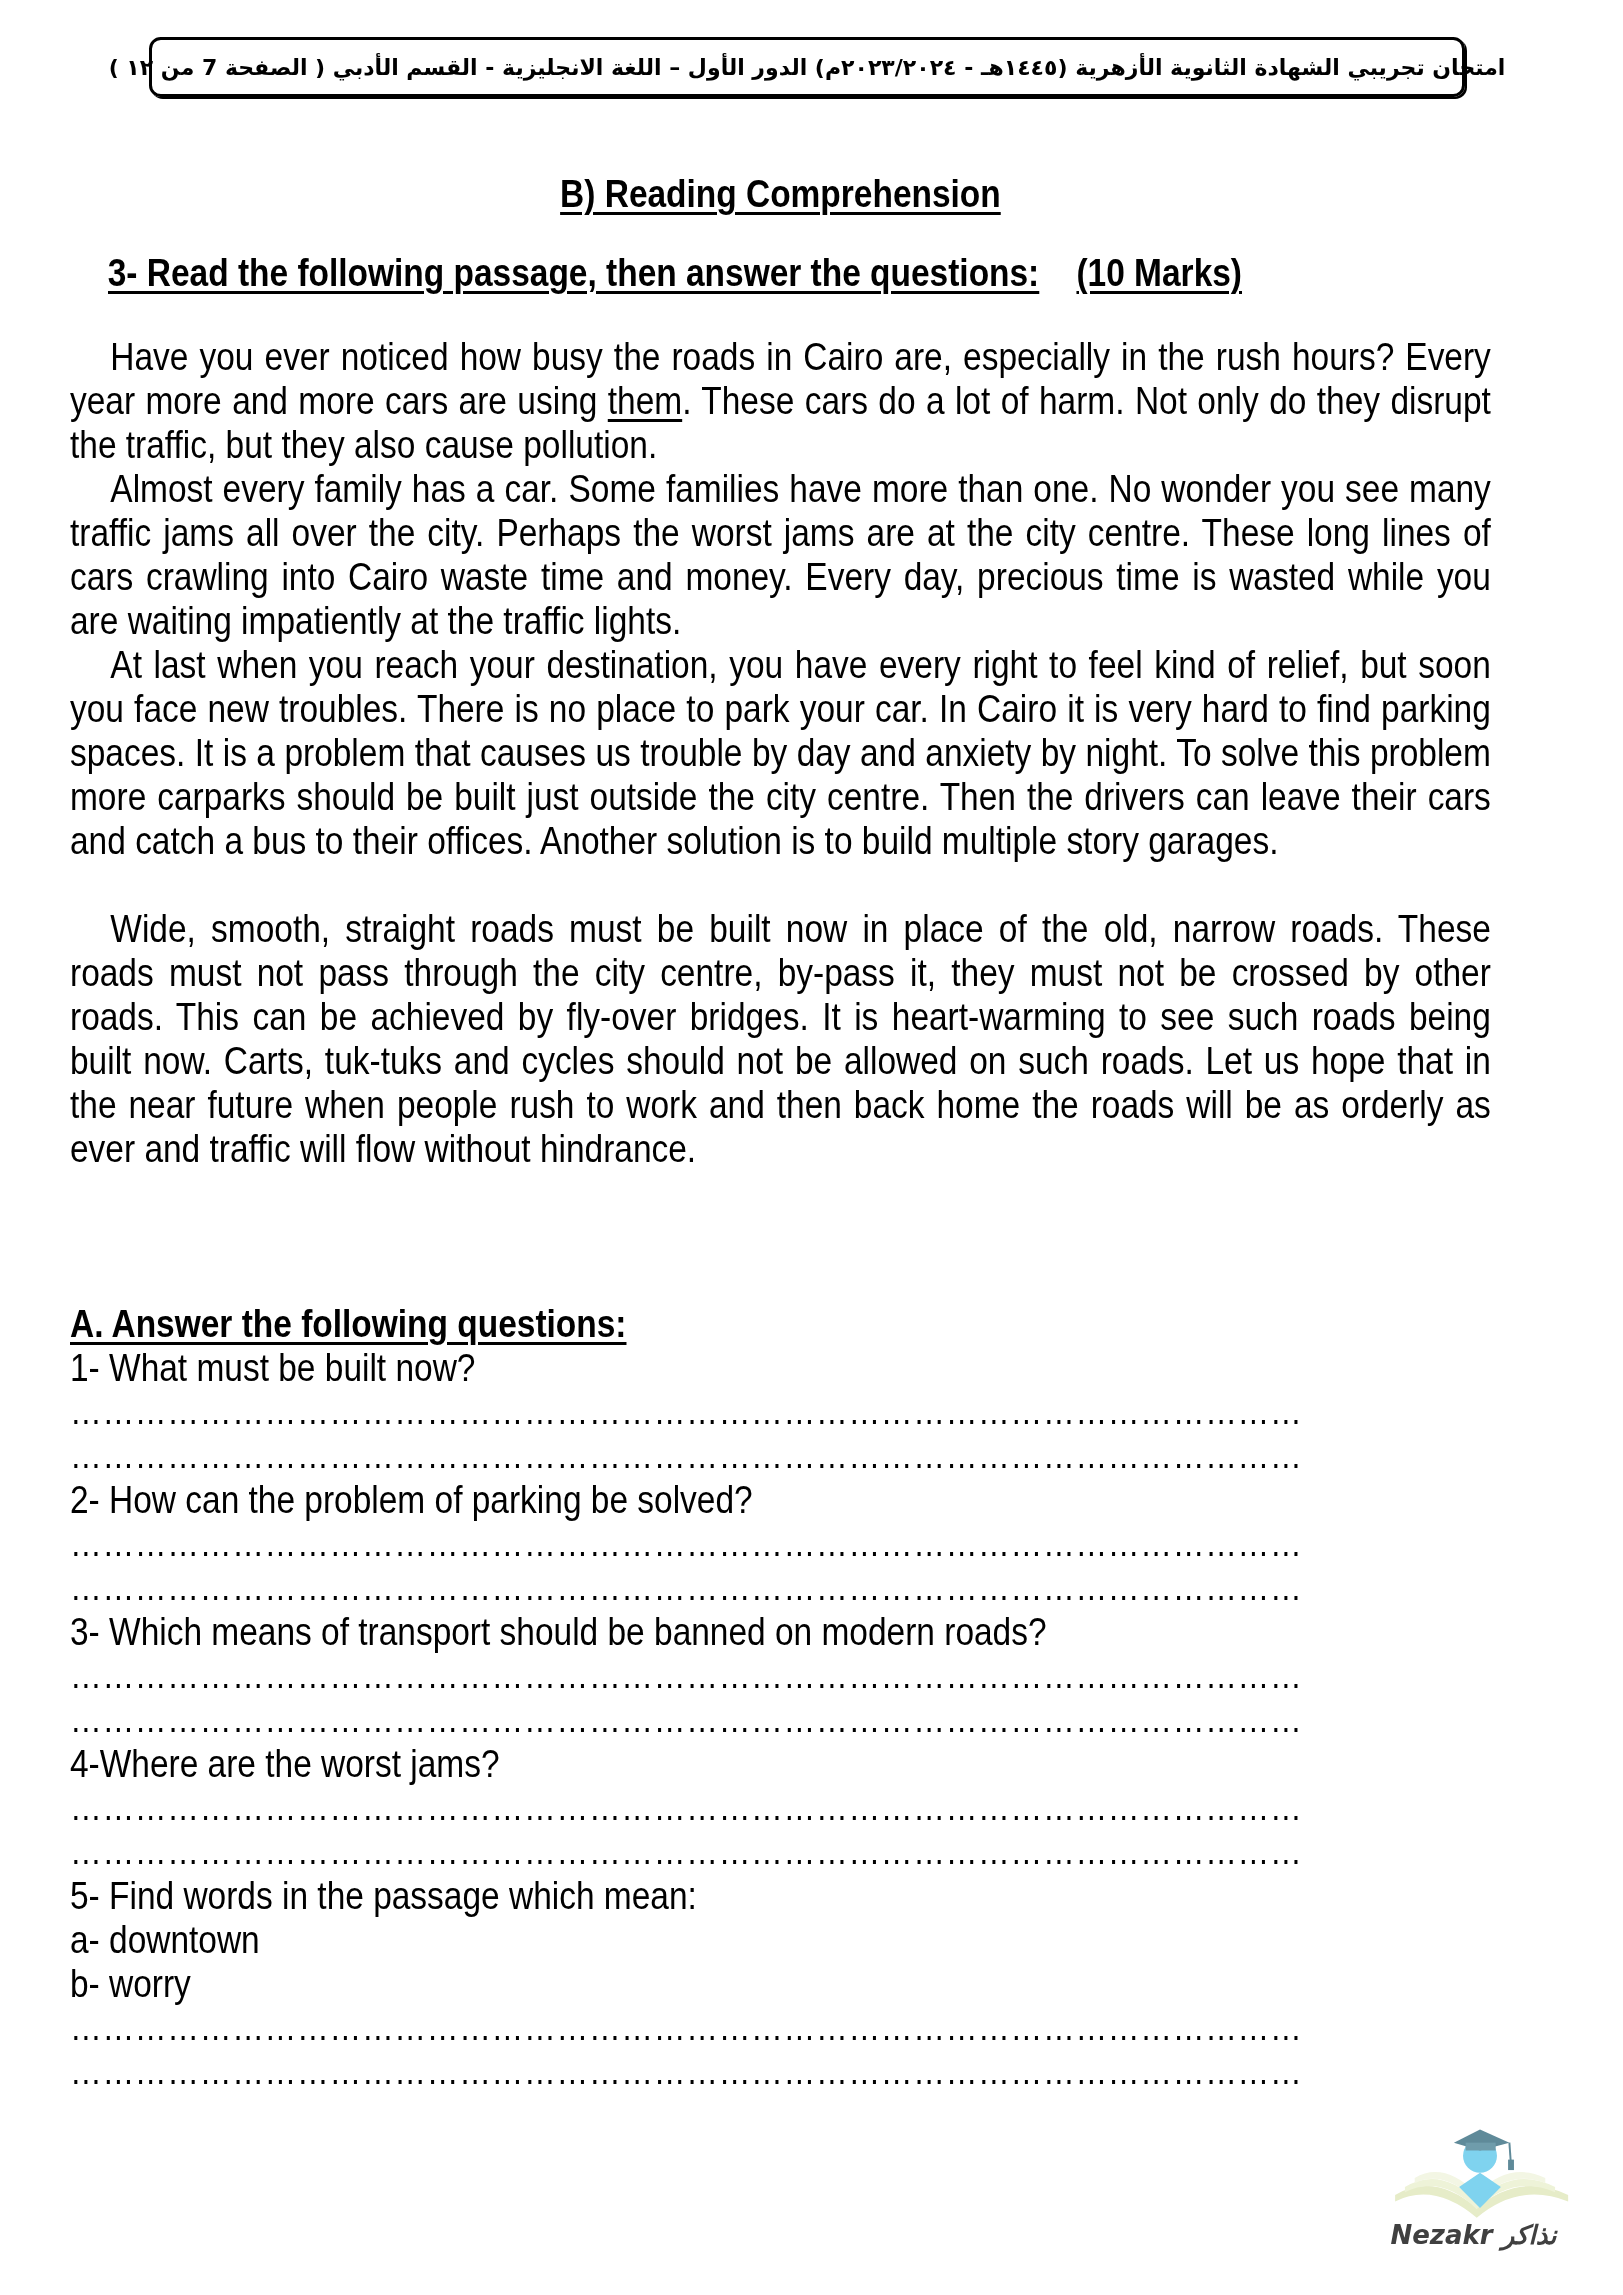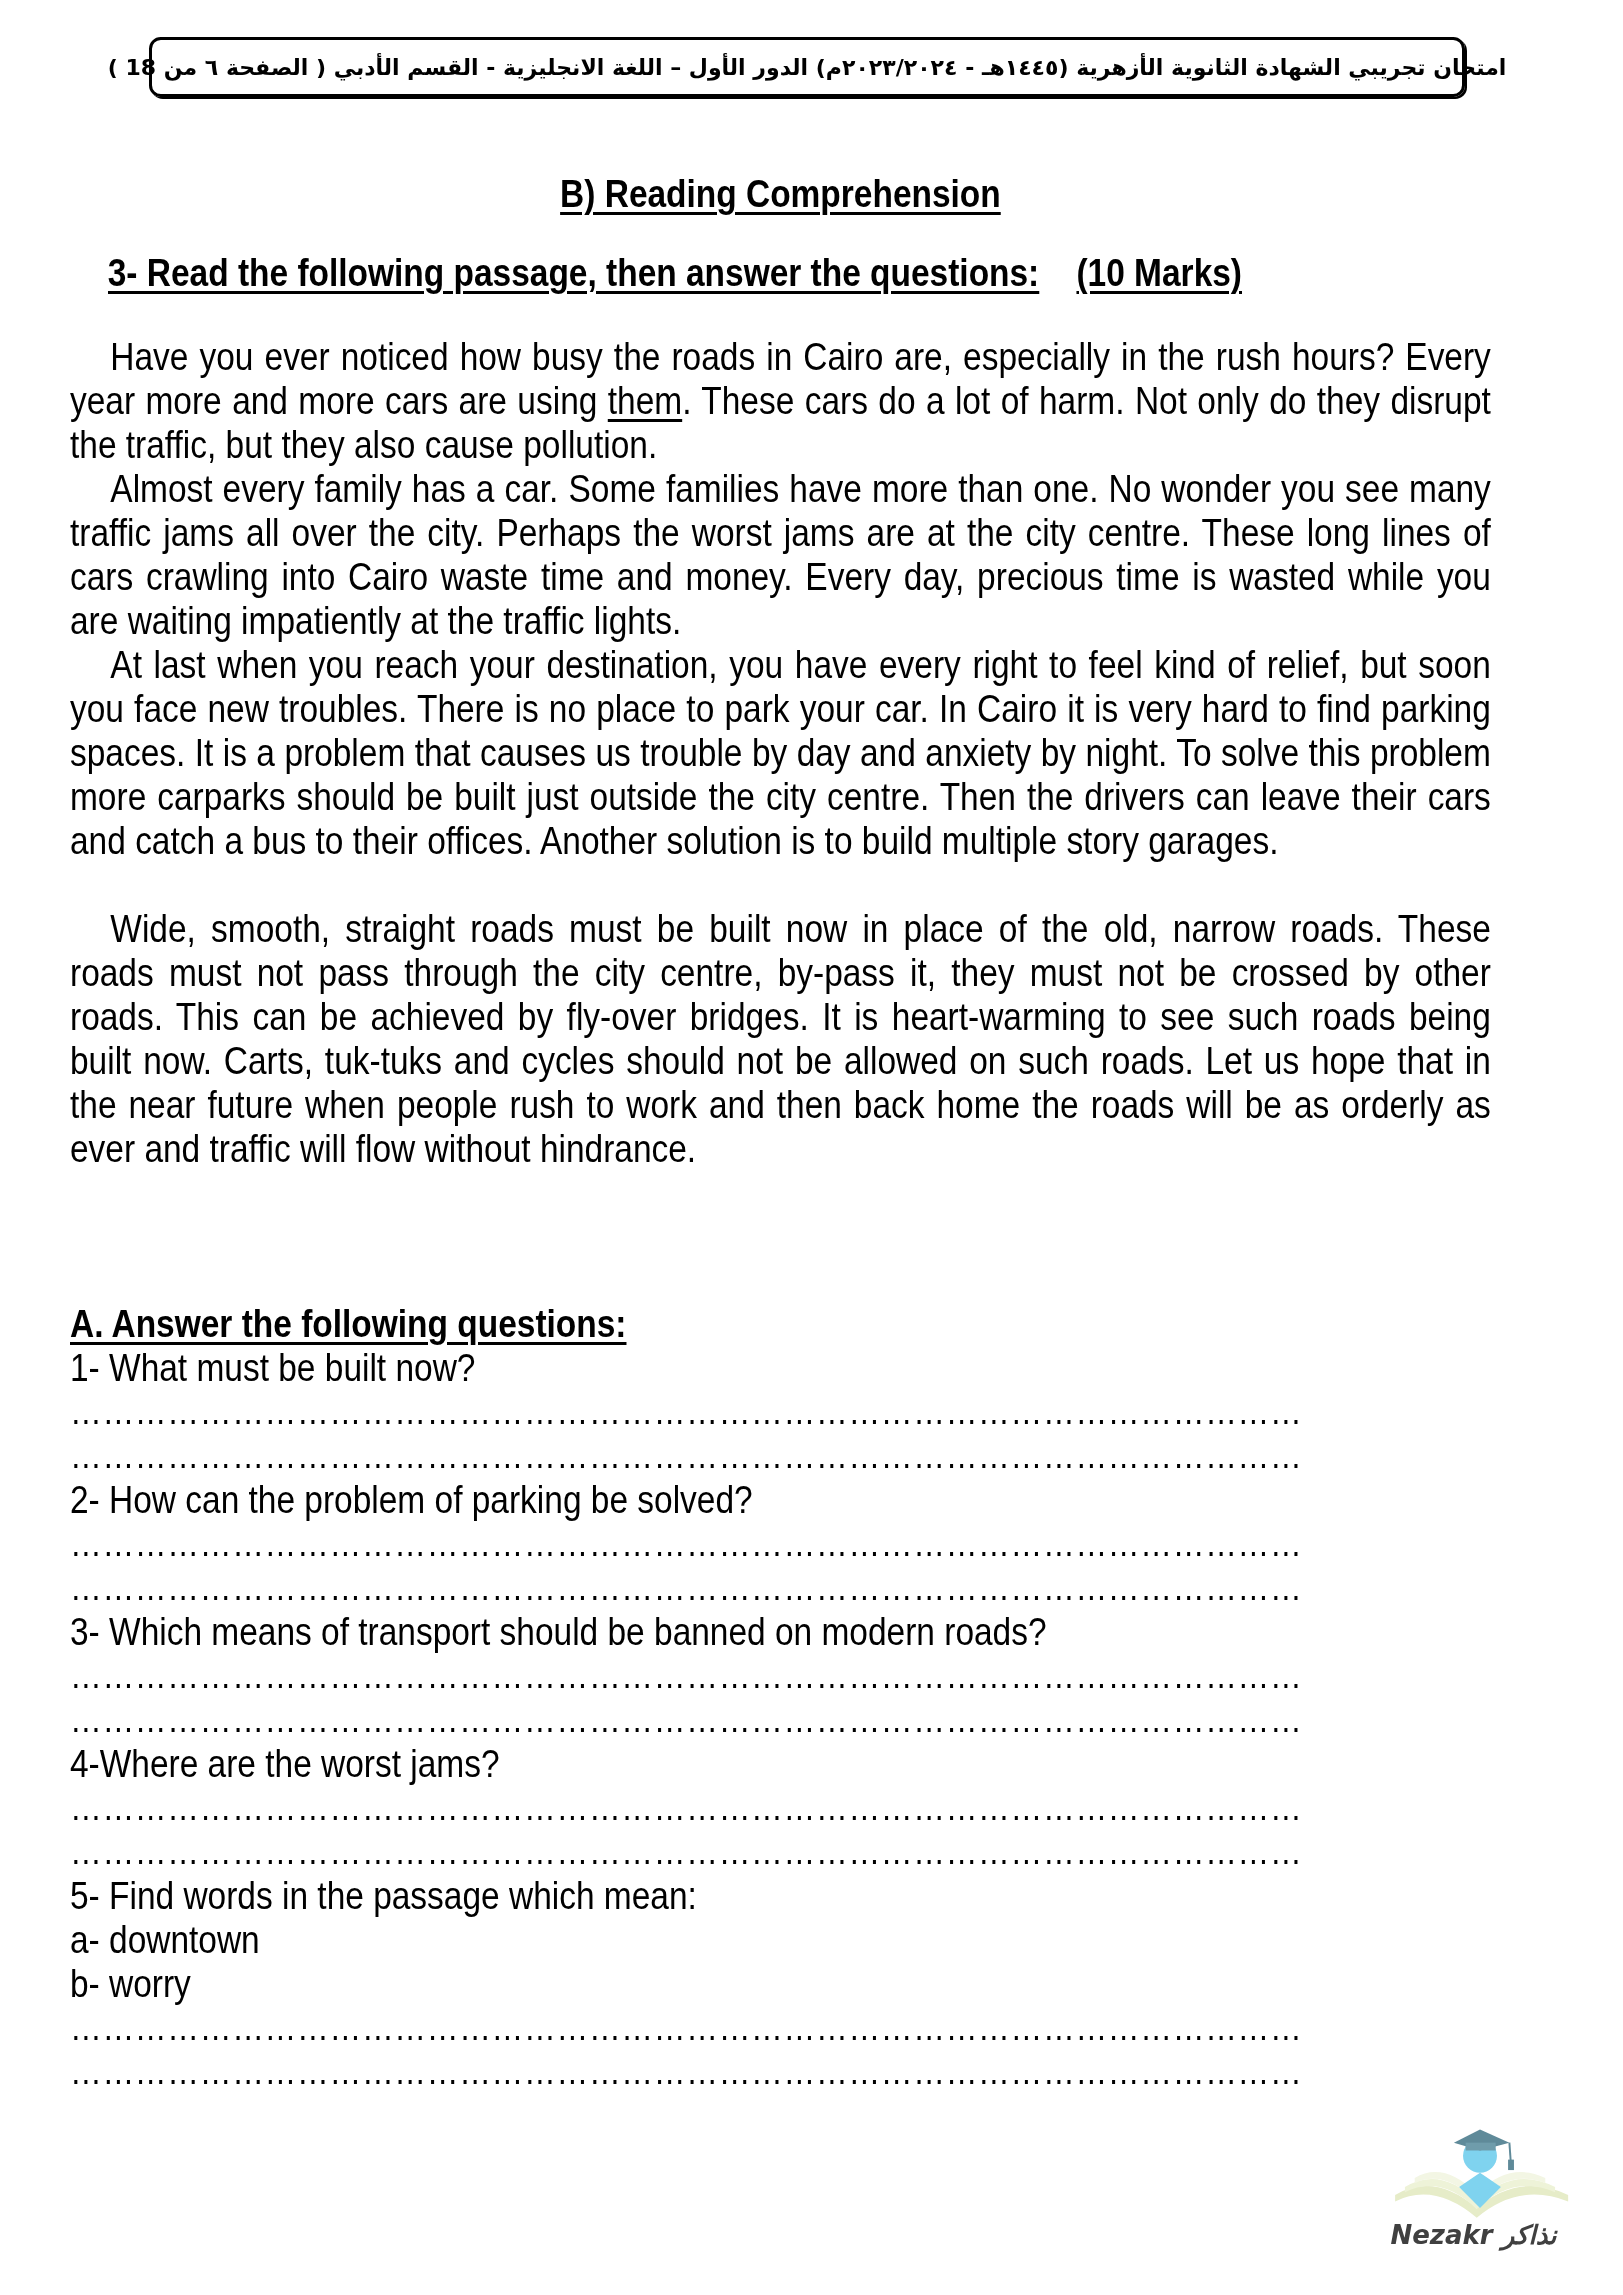--- a/index.html
+++ b/index.html
@@ -61,21 +61,21 @@
     font-family: "DejaVu Sans", sans-serif; font-weight: bold; font-style: italic;
     font-size: 26px; color: #404040; white-space: nowrap;
   }
 </style>
 </head>
 <body>
 
 <div class="page">
 
   <div class="header-box">
-    <div class="header-text">امتحان تجريبي الشهادة الثانوية الأزهرية (١٤٤٥هـ - ٢٠٢٣/٢٠٢٤م) الدور الأول – اللغة الانجليزية - القسم الأدبي ( الصفحة ٦ من 18 )</div>
+    <div class="header-text">امتحان تجريبي الشهادة الثانوية الأزهرية (١٤٤٥هـ - ٢٠٢٣/٢٠٢٤م) الدور الأول – اللغة الانجليزية - القسم الأدبي ( الصفحة 7 من ١٢ )</div>
   </div>
 
   <div class="narrow">
 
     <div class="h-section">
       <span>B) Reading Comprehension</span>
     </div>
 
     <div class="h-instr"><span>3- Read the following passage, then answer the questions:</span>    <span>(10 Marks)</span></div>
 

